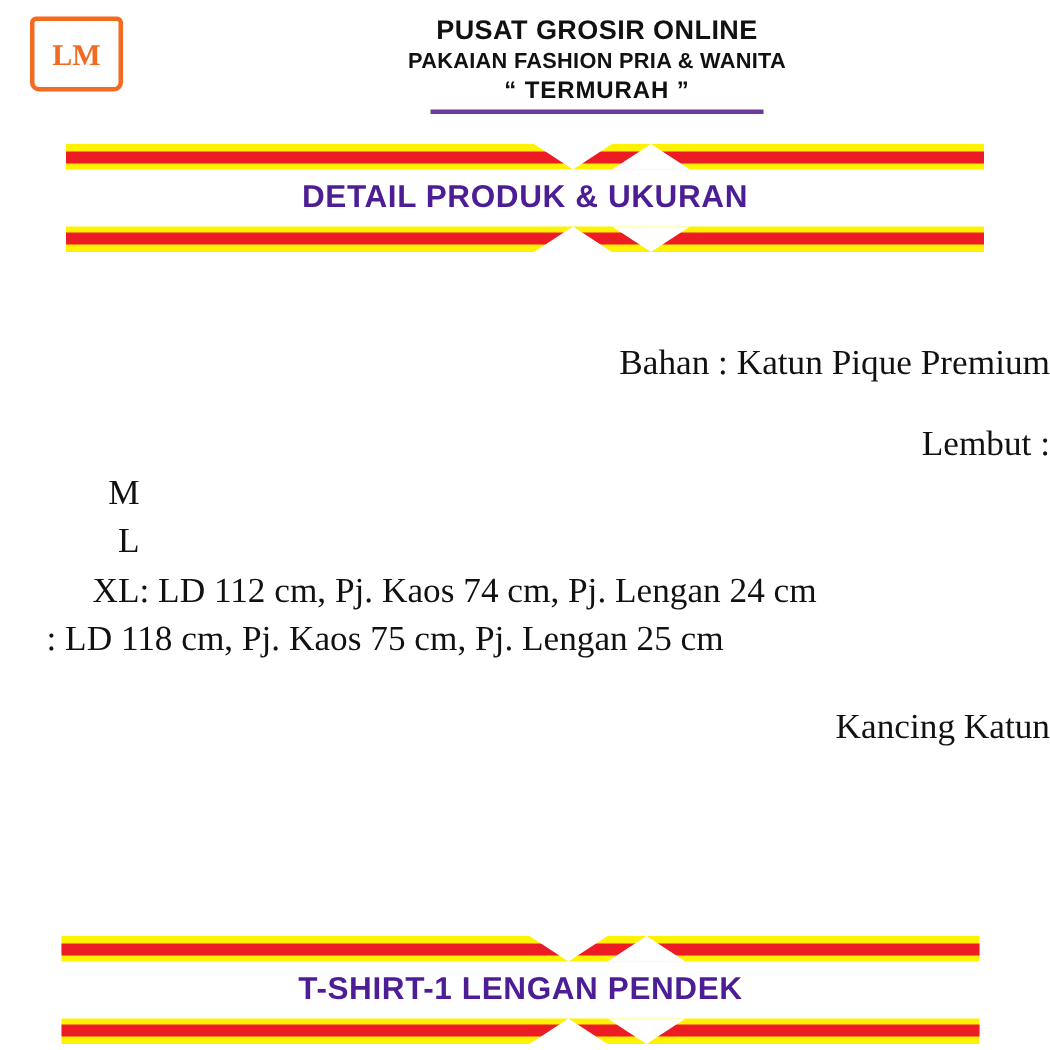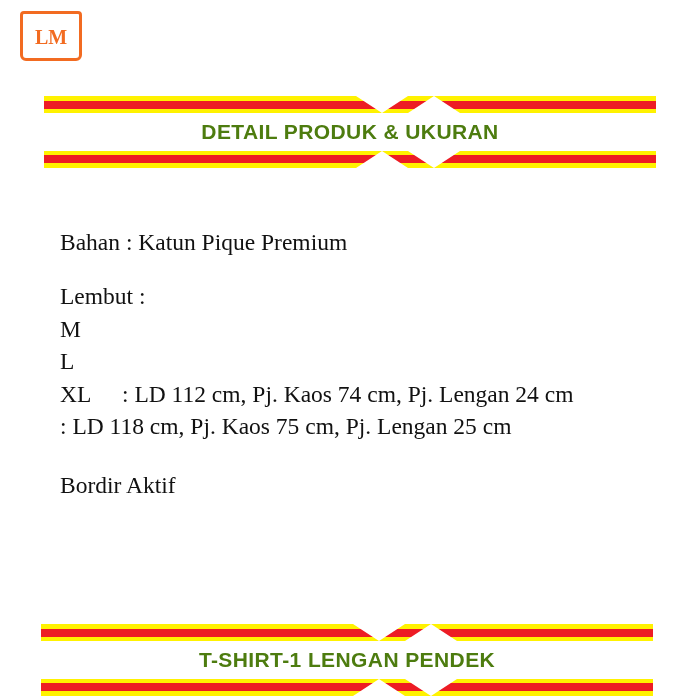--- a/index.html
+++ b/index.html
@@ -205,34 +205,35 @@
 
   .ribbon-title {
     position: absolute;
     left: 0; right: 0;
     top: 50%;
     transform: translateY(-50%);
     text-align: center;
     font-family: "Liberation Sans", sans-serif;
     font-weight: bold;
     font-size: 21px;
-    color: #4d7c0f;
+    color: #4c1d95;
     letter-spacing: 0.4px;
   }
 
   .ribbon-top-area { margin-top: 8px; }
 
   
   .content {
-    padding: 0 0 0 60px;
+    padding: 0 0 0 31px;
     margin-top: 58px;
     font-family: "Liberation Serif", serif;
     font-size: 23.5px;
     color: #111111;
     line-height: 1.38;
+    text-align: right;
   }
   .content .line { white-space: pre; }
   .spacer-sm { height: 22px; }
   .spacer-md { height: 26px; }
   .size-row {
     display: flex;
     white-space: pre;
   }
   .size-label {
     width: 62px;
@@ -254,20 +255,26 @@
   <div class="logo-wrap">
     <div class="logo">
       <div class="logo-handle"></div>
       <div class="logo-bag">
         <span class="logo-text">LM</span>
       </div>
     </div>
   </div>
 
 
+  <div class="right-col">
+    <div class="pusat">PUSAT GROSIR ONLINE</div>
+    <div class="pakaian">PAKAIAN FASHION PRIA &amp; WANITA</div>
+    <div class="termurah">“ TERMURAH ”</div>
+    <div class="purple-rule"></div>
+  </div>
 
 </div>
 
 <div class="ribbon-top-area">
   <div class="ribbon">
     <div class="bar top">
       <div class="yellow"></div>
       <div class="red"></div>
       <div class="notch notch-left"></div>
       <div class="notch notch-right"></div>
@@ -298,21 +305,21 @@
   <div class="size-row">
     <span class="size-label">XL</span>
     <span class="size-spec">: LD 112 cm, Pj. Kaos 74 cm, Pj. Lengan 24 cm</span>
   </div>
   <div class="size-row">
     <span class="size-spec">: LD 118 cm, Pj. Kaos 75 cm, Pj. Lengan 25 cm</span>
   </div>
 
   <div class="spacer-md"></div>
 
-  <div class="line">Bordir Aktif</div>
+  <div class="line">Kancing Katun</div>
 </div>
 
 <div class="footer-ribbon-wrap">
   <div class="ribbon">
     <div class="bar top">
       <div class="yellow"></div>
       <div class="red"></div>
       <div class="notch notch-left"></div>
       <div class="notch notch-right"></div>
     </div>

